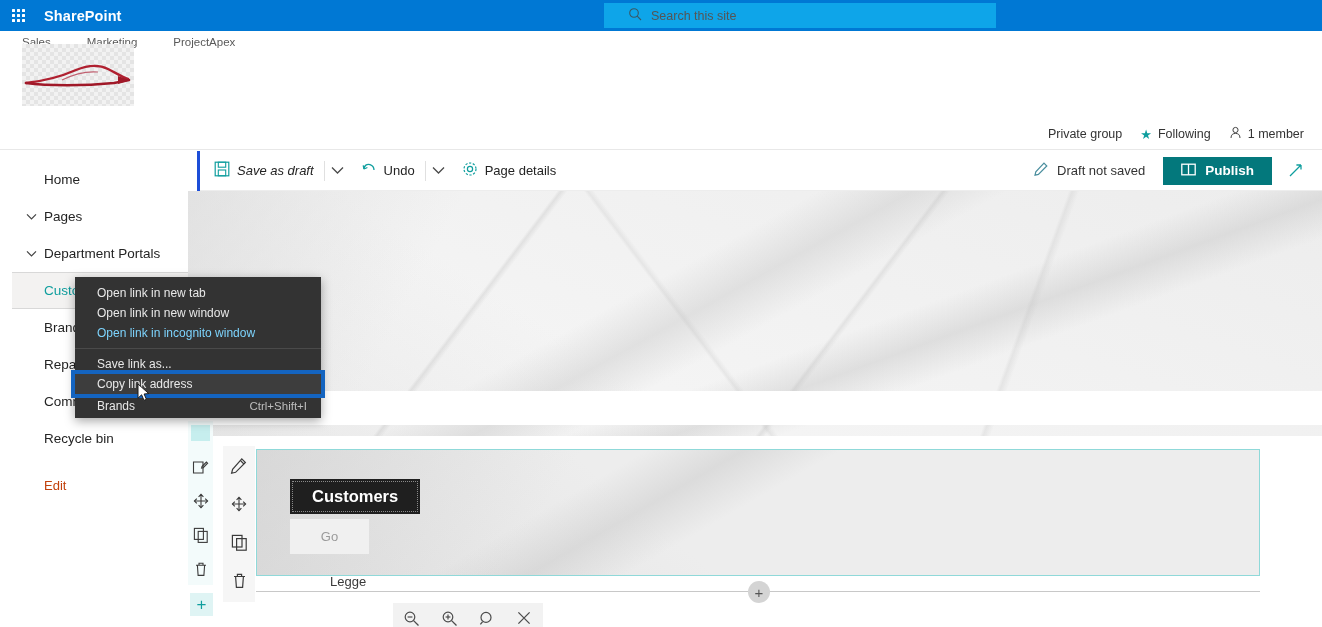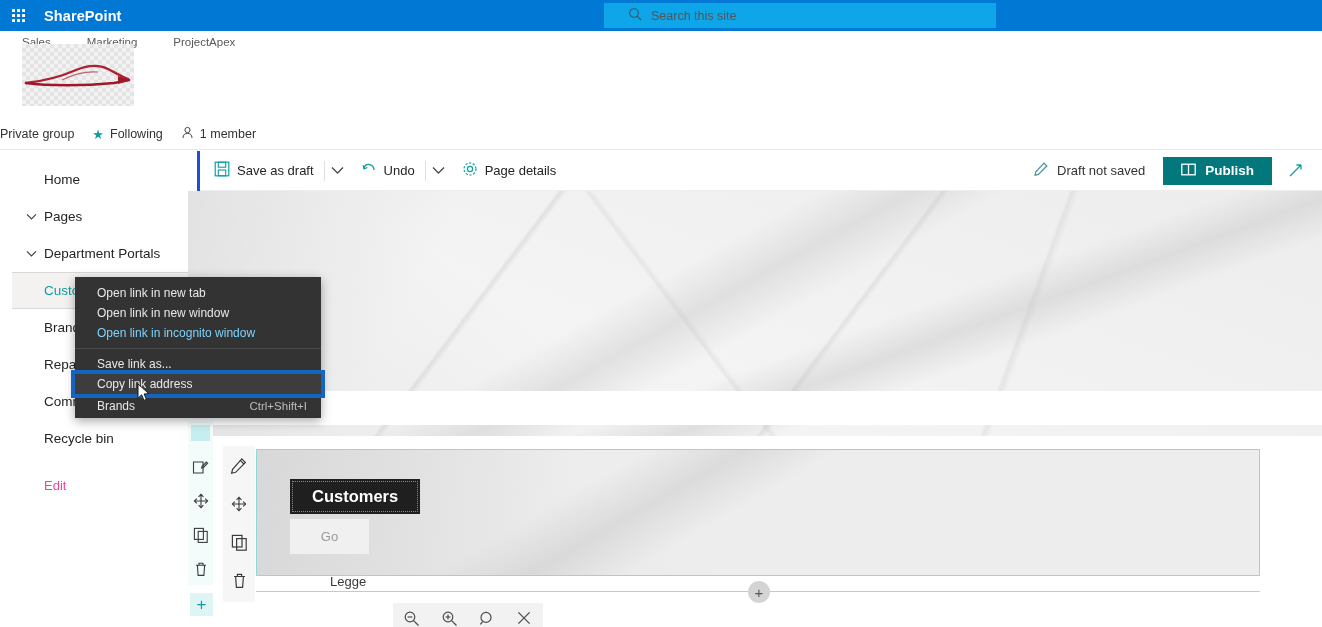--- a/index.html
+++ b/index.html
@@ -70,21 +70,21 @@
     background-size: 8px 8px;
     background-position: 0 0, 4px 4px;
     overflow: hidden;
   }
   .sitelogo svg { position: absolute; left: 0; top: 6px; }
 
   .sitehead-meta {
     position: absolute; top: 119px; left: 0;
     width: 1322px; height: 31px;
     border-bottom: 1px solid #e8e8e8;
-    display: flex; align-items: center; 
+    display: flex; align-items: center; justify-content: flex-end;
     padding-right: 18px; gap: 18px;
   }
   .meta-item {
     display: flex; align-items: center; gap: 6px;
     font-size: 12.5px; color: #333;
   }
   .meta-item.link { cursor: pointer; }
   .star { color: #0f9e9e; font-size: 13px; }
 
   
@@ -94,21 +94,21 @@
     background: #fff;
     border-bottom: 1px solid #ededed;
     display: flex; align-items: center;
   }
   .cmd {
     display: flex; align-items: center; gap: 7px;
     height: 40px; padding: 0 10px;
     font-size: 13px; color: #242424; cursor: pointer;
     white-space: nowrap;
   }
-  .cmd.first { margin-left: 16px; }
+  .cmd.first { margin-left: 16px; font-style: italic; }
   .cmd-chev {
     width: 26px; height: 40px;
     display: flex; align-items: center; justify-content: center;
     cursor: pointer; color: #4a4a4a; font-size: 10px;
   }
   .cmd-sep { width: 1px; height: 20px; background: #e0e0e0; }
   .cmd-right {
     margin-left: auto; display: flex; align-items: center; gap: 2px;
     padding-right: 8px;
   }
@@ -152,21 +152,21 @@
   }
   .nav-row .chev.empty { visibility: hidden; }
   .nav-row .lbl { padding-left: 2px; }
   .nav-row.indent .lbl { padding-left: 2px; }
   .nav-row.selected {
     background: #f3f2f1;
     border-top: 1px solid #d8d8d8;
     border-bottom: 1px solid #d8d8d8;
   }
   .nav-row.selected .lbl { color: #0f9e9e; }
-  .nav-row.edit { color: #ec4899; font-size: 13px; margin-top: 10px; }
+  .nav-row.edit { color: #c2410c; font-size: 13px; margin-top: 10px; }
 
   
   .canvas {
     position: absolute; top: 191px; left: 188px;
     width: 1134px; height: 436px;
     background: #fff;
     overflow: hidden;
   }
   .hero-bg {
     position: absolute; top: 0; left: 0;

